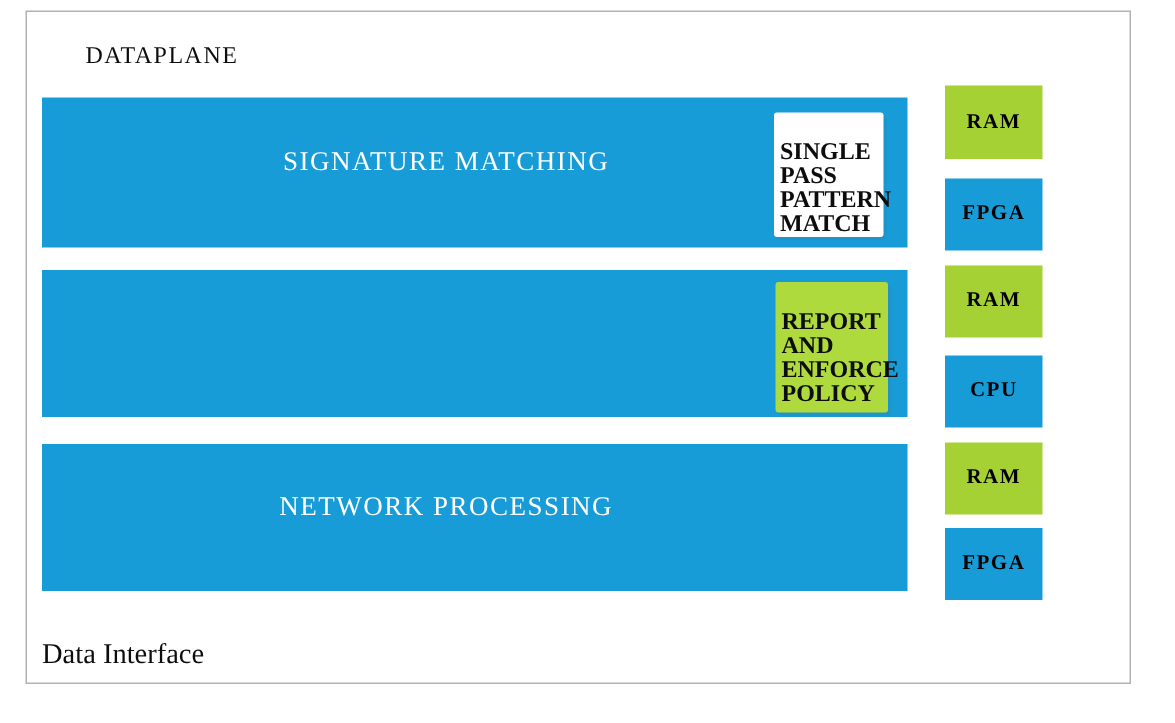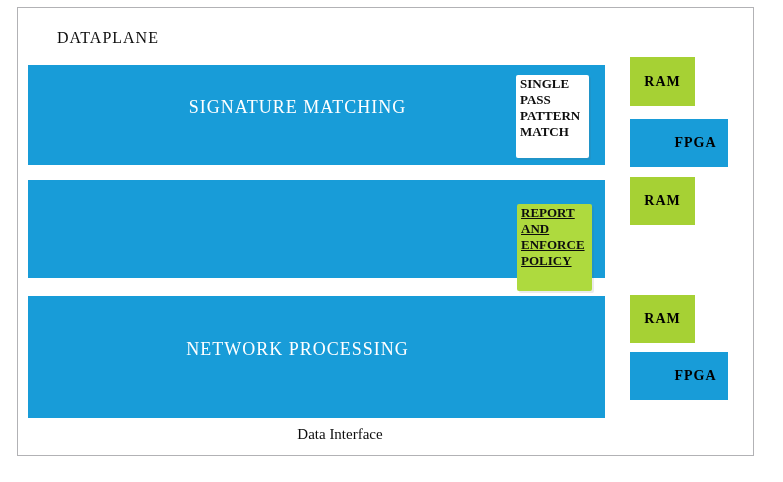--- a/index.html
+++ b/index.html
@@ -37,87 +37,86 @@
     margin-left: 16px;
   }
   .block {
     position: absolute;
     left: 28px;
     width: 577px;
     background: #189cd8;
   }
   .block-1 { top: 65px;  height: 100px; }
   .block-2 { top: 180px; height: 98px; }
-  .block-3 { top: 296px; height: 122px; }
+  .block-3 { top: 296px; height: 98px; }
   .block-label {
     position: absolute;
     left: 0; right: 38px; top: 0; bottom: 16px;
     display: flex;
     align-items: center;
     justify-content: center;
     color: #ffffff;
     font-weight: normal;
     font-size: 18px;
     letter-spacing: 1px;
     white-space: nowrap;
   }
   .callout {
     position: absolute;
     font-weight: bold;
-    font-size: 13px;
+    font-size: 16px;
     line-height: 16px;
     color: #0d0d0d;
-    padding: 1px 4px;
+    padding: 19px 4px;
     box-sizing: border-box;
     border-radius: 2px;
     box-shadow: 2px 2px 0 rgba(90,90,90,0.12);
   }
   .callout-white {
     left: 488px;
     top: 10px;
     width: 73px;
     height: 83px;
     background: #ffffff;
   }
   .callout-green {
     left: 489px;
-    top: 24px;
+    top: 8px;
     width: 75px;
     height: 87px;
     background: #aeda3e;
-    text-decoration: underline;
   }
   .side-box {
     position: absolute;
     left: 630px;
     width: 65px;
     height: 48px;
     display: flex;
     align-items: center;
     justify-content: center;
     color: #000000;
     font-weight: bold;
     font-size: 14px;
     letter-spacing: 1px;
   }
   .side-green { background: #a6d134; }
-  .side-blue  { background: #189cd8; padding-left: 33px; }
+  .side-blue  { background: #189cd8; }
   .side-1 { top: 57px;  height: 49px; }
   .side-2 { top: 119px; }
   .side-3 { top: 177px; }
   .side-4 { top: 237px; }
   .side-5 { top: 295px; }
   .side-6 { top: 352px; }
   .footer-label {
     position: absolute;
     left: 28px;
     top: 426px;
     width: 624px;
-    text-align: center;
-    font-size: 15px;
+    text-align: left;
+    font-size: 19px;
     color: #0d0d0d;
   }
 </style>
 </head>
 <body>
 
 <div class="stage">
   <div class="frame"></div>
 
   <div class="title">DATAPLANE</div>
@@ -131,17 +130,18 @@
     <div class="callout callout-green">REPORT AND ENFORCE POLICY</div>
   </div>
 
   <div class="block block-3">
     <div class="block-label">NETWORK PROCESSING</div>
   </div>
 
   <div class="side-box side-green side-1">RAM</div>
   <div class="side-box side-blue side-2">FPGA</div>
   <div class="side-box side-green side-3">RAM</div>
+  <div class="side-box side-blue side-4">CPU</div>
   <div class="side-box side-green side-5">RAM</div>
   <div class="side-box side-blue side-6">FPGA</div>
 
   <div class="footer-label">Data Interface</div>
 </div>
 
 </body></html>

